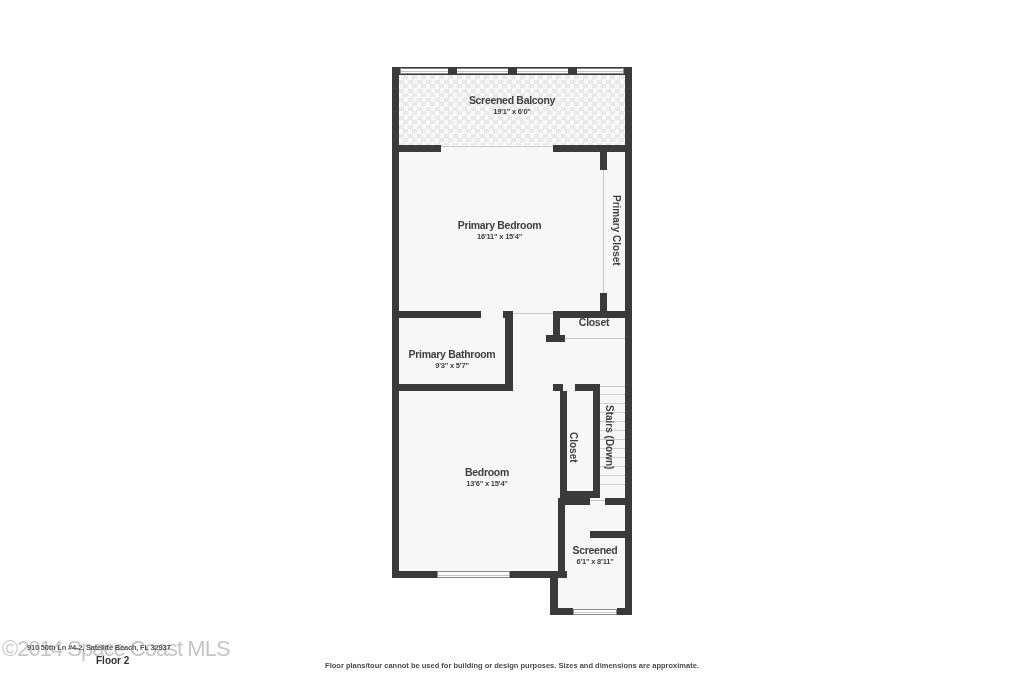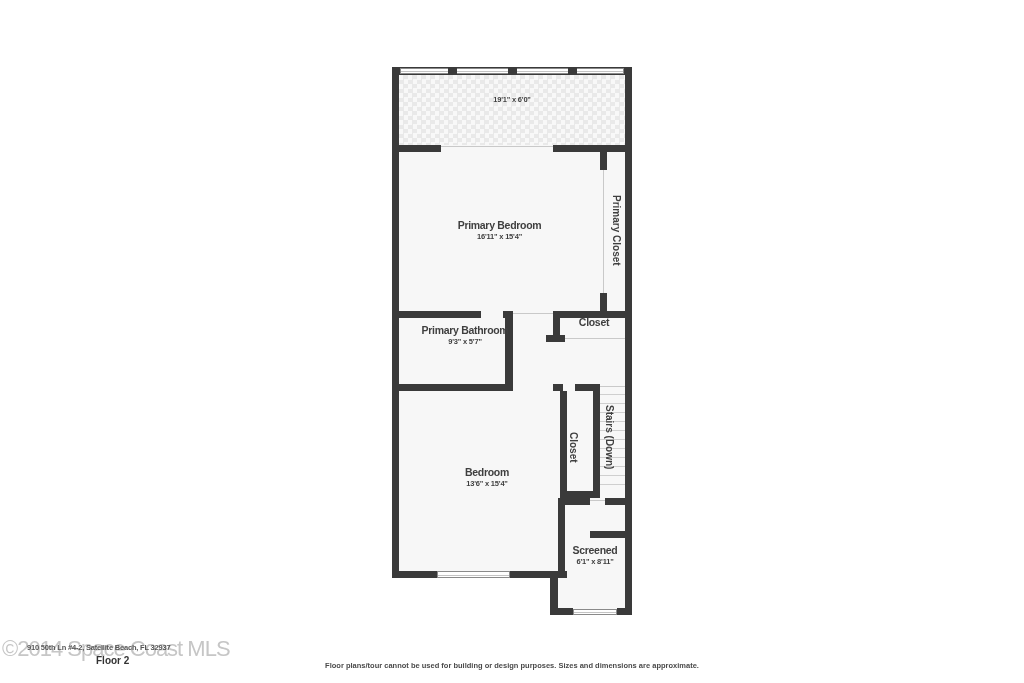--- a/index.html
+++ b/index.html
@@ -113,35 +113,36 @@
 
   <div class="wall" style="left:392px;top:571px;width:45px;height:7px;"></div>
   <div class="wall" style="left:510px;top:571px;width:57px;height:7px;"></div>
   <div class="window" style="left:437px;top:571px;width:73px;height:7px;"></div>
 
   <div class="wall" style="left:550px;top:608px;width:23px;height:7px;"></div>
   <div class="wall" style="left:617px;top:608px;width:15px;height:7px;"></div>
   <div class="window" style="left:573px;top:609px;width:44px;height:6px;"></div>
 
   <div class="room-label" style="left:392px;top:94px;width:240px;">
+    <div class="room-name">Screened Balcony</div>
     <div class="room-dims">19'1" x 6'0"</div>
   </div>
 
   <div class="room-label" style="left:399px;top:219px;width:201px;">
     <div class="room-name">Primary Bedroom</div>
     <div class="room-dims">16'11" x 15'4"</div>
   </div>
 
   <div class="vtext" style="left:607px;top:160px;height:140px;line-height:18px;">Primary Closet</div>
 
   <div class="room-label" style="left:563px;top:316px;width:62px;">
     <div class="room-name">Closet</div>
   </div>
 
-  <div class="room-label" style="left:399px;top:324px;width:106px;margin-left:13px;">
+  <div class="room-label" style="left:399px;top:348px;width:106px;">
     <div class="room-name">Primary Bathroom</div>
     <div class="room-dims">9'3" x 5'7"</div>
   </div>
 
   <div class="vtext" style="left:566px;top:400px;height:95px;line-height:14px;">Closet</div>
 
   <div class="vtext" style="left:601px;top:390px;height:95px;line-height:16px;">Stairs (Down)</div>
 
   <div class="room-label" style="left:399px;top:466px;width:176px;">
     <div class="room-name">Bedroom</div>

